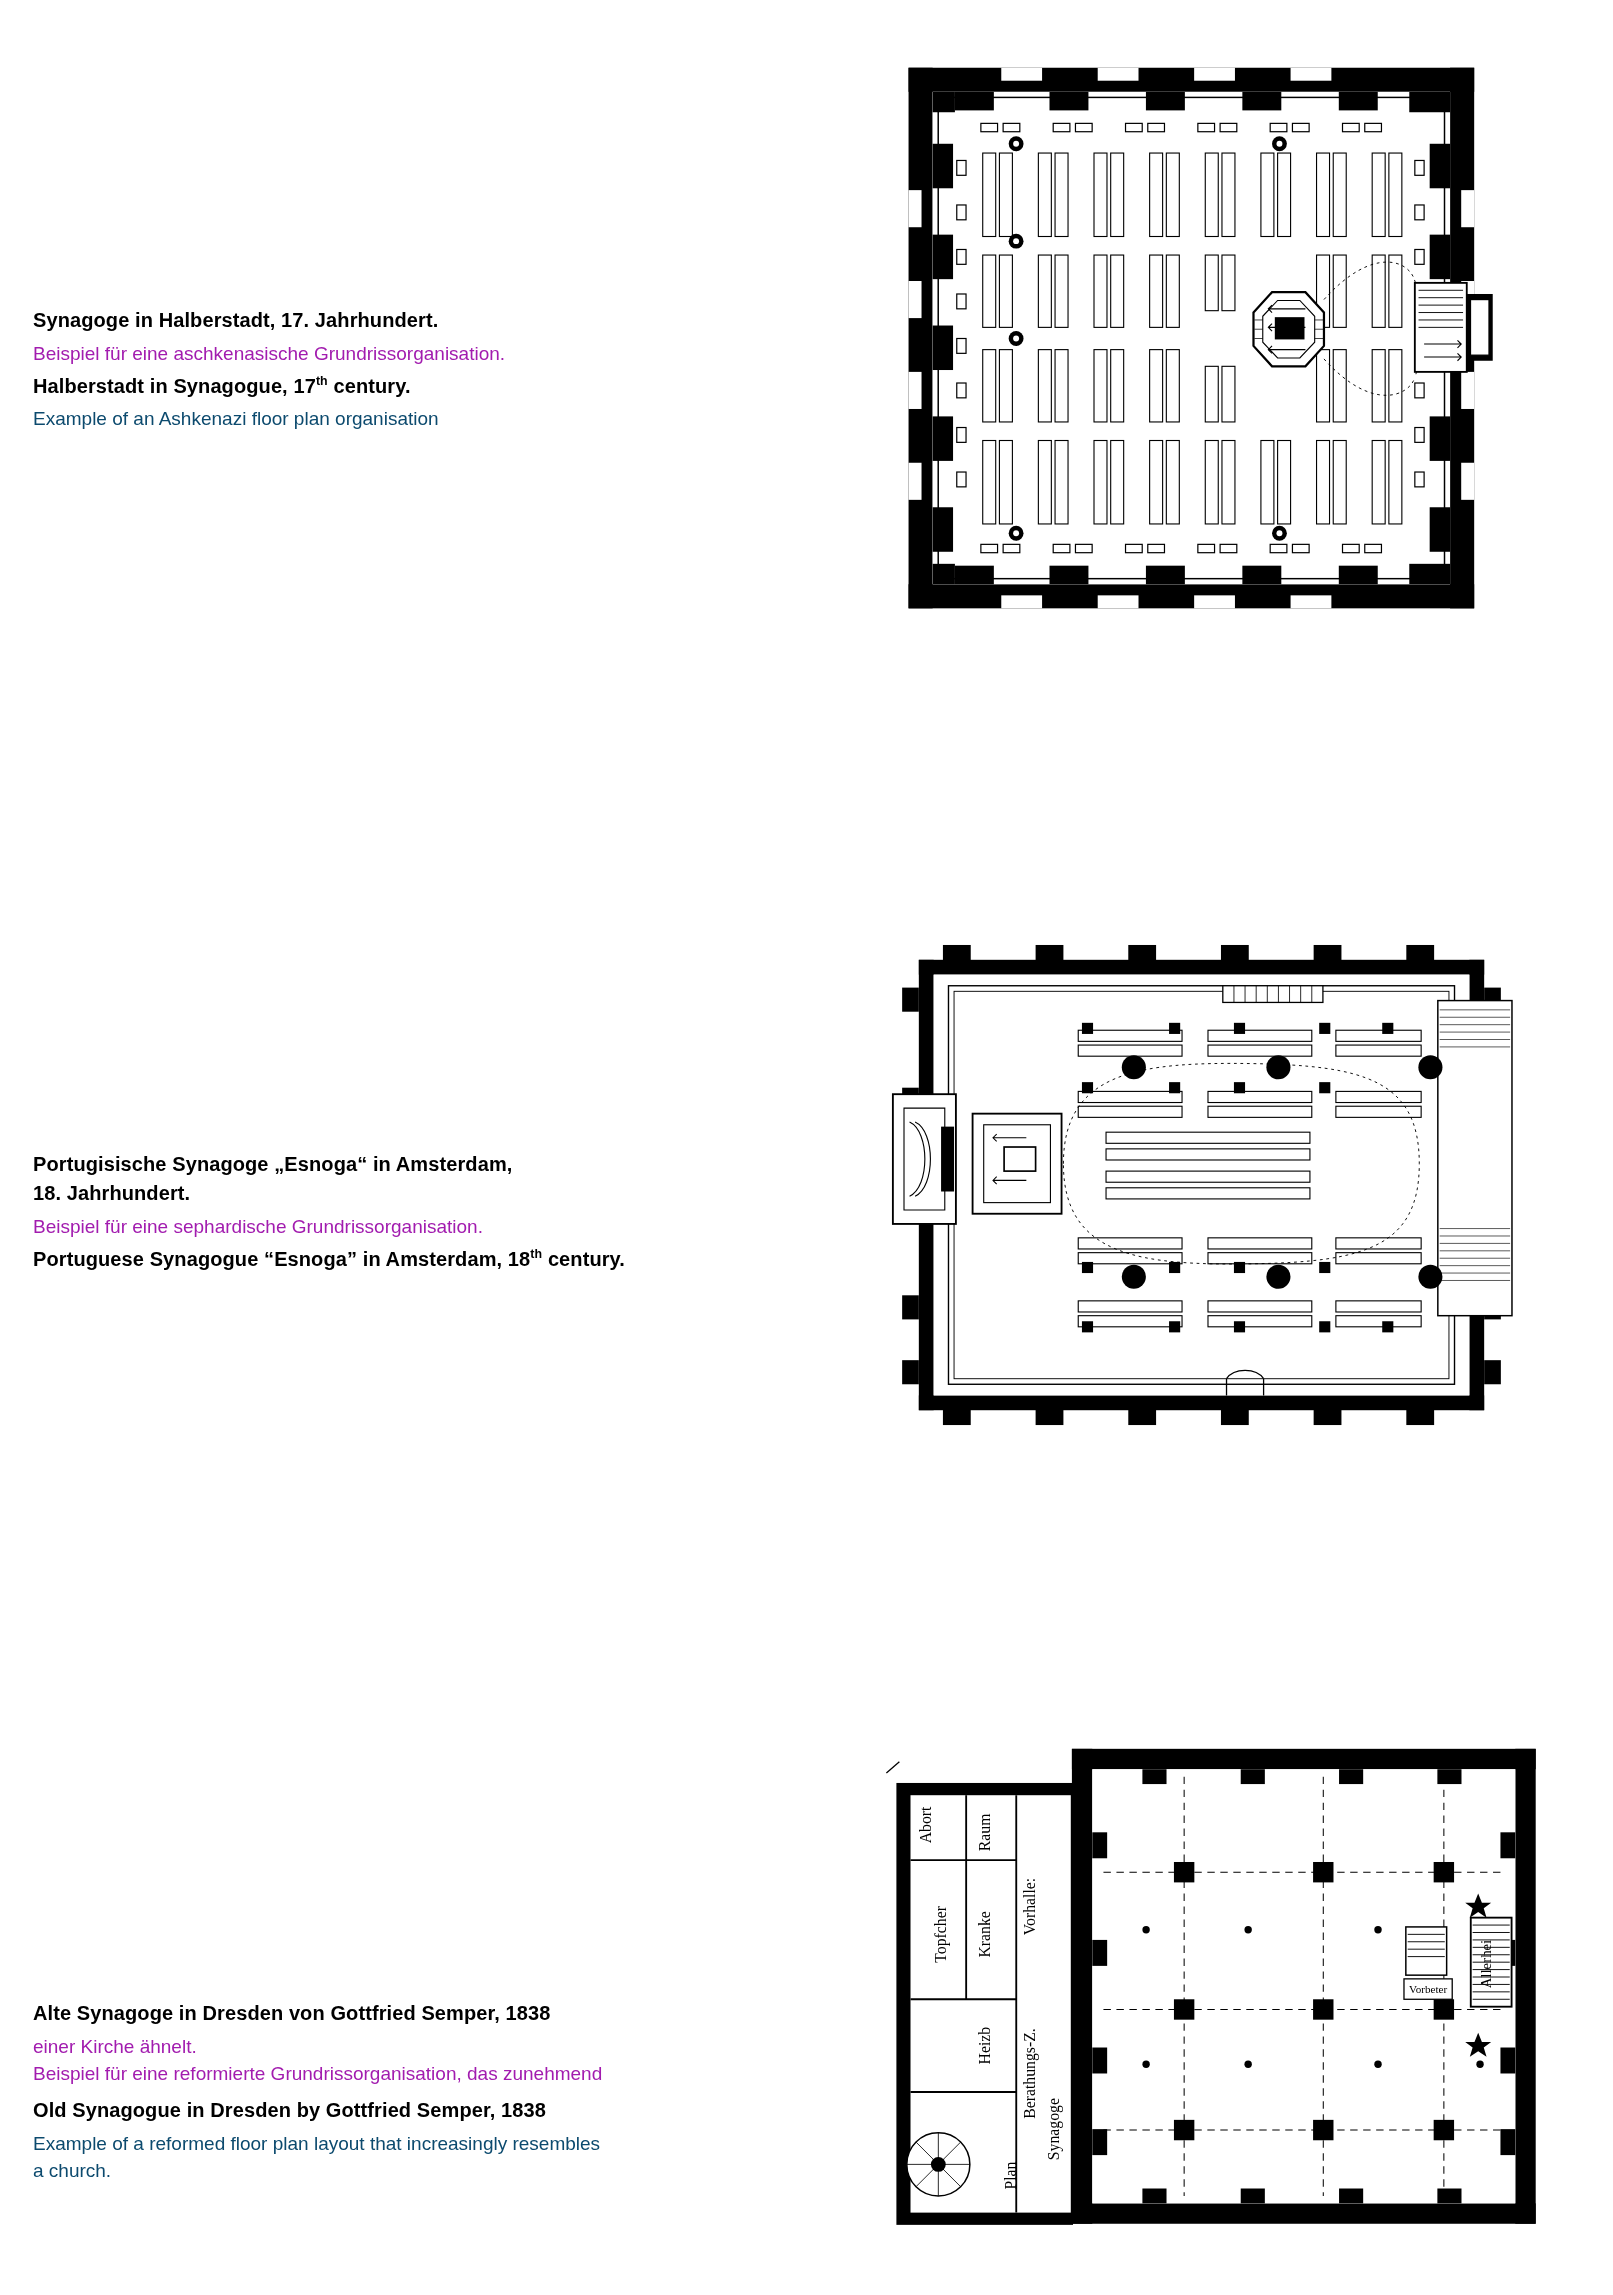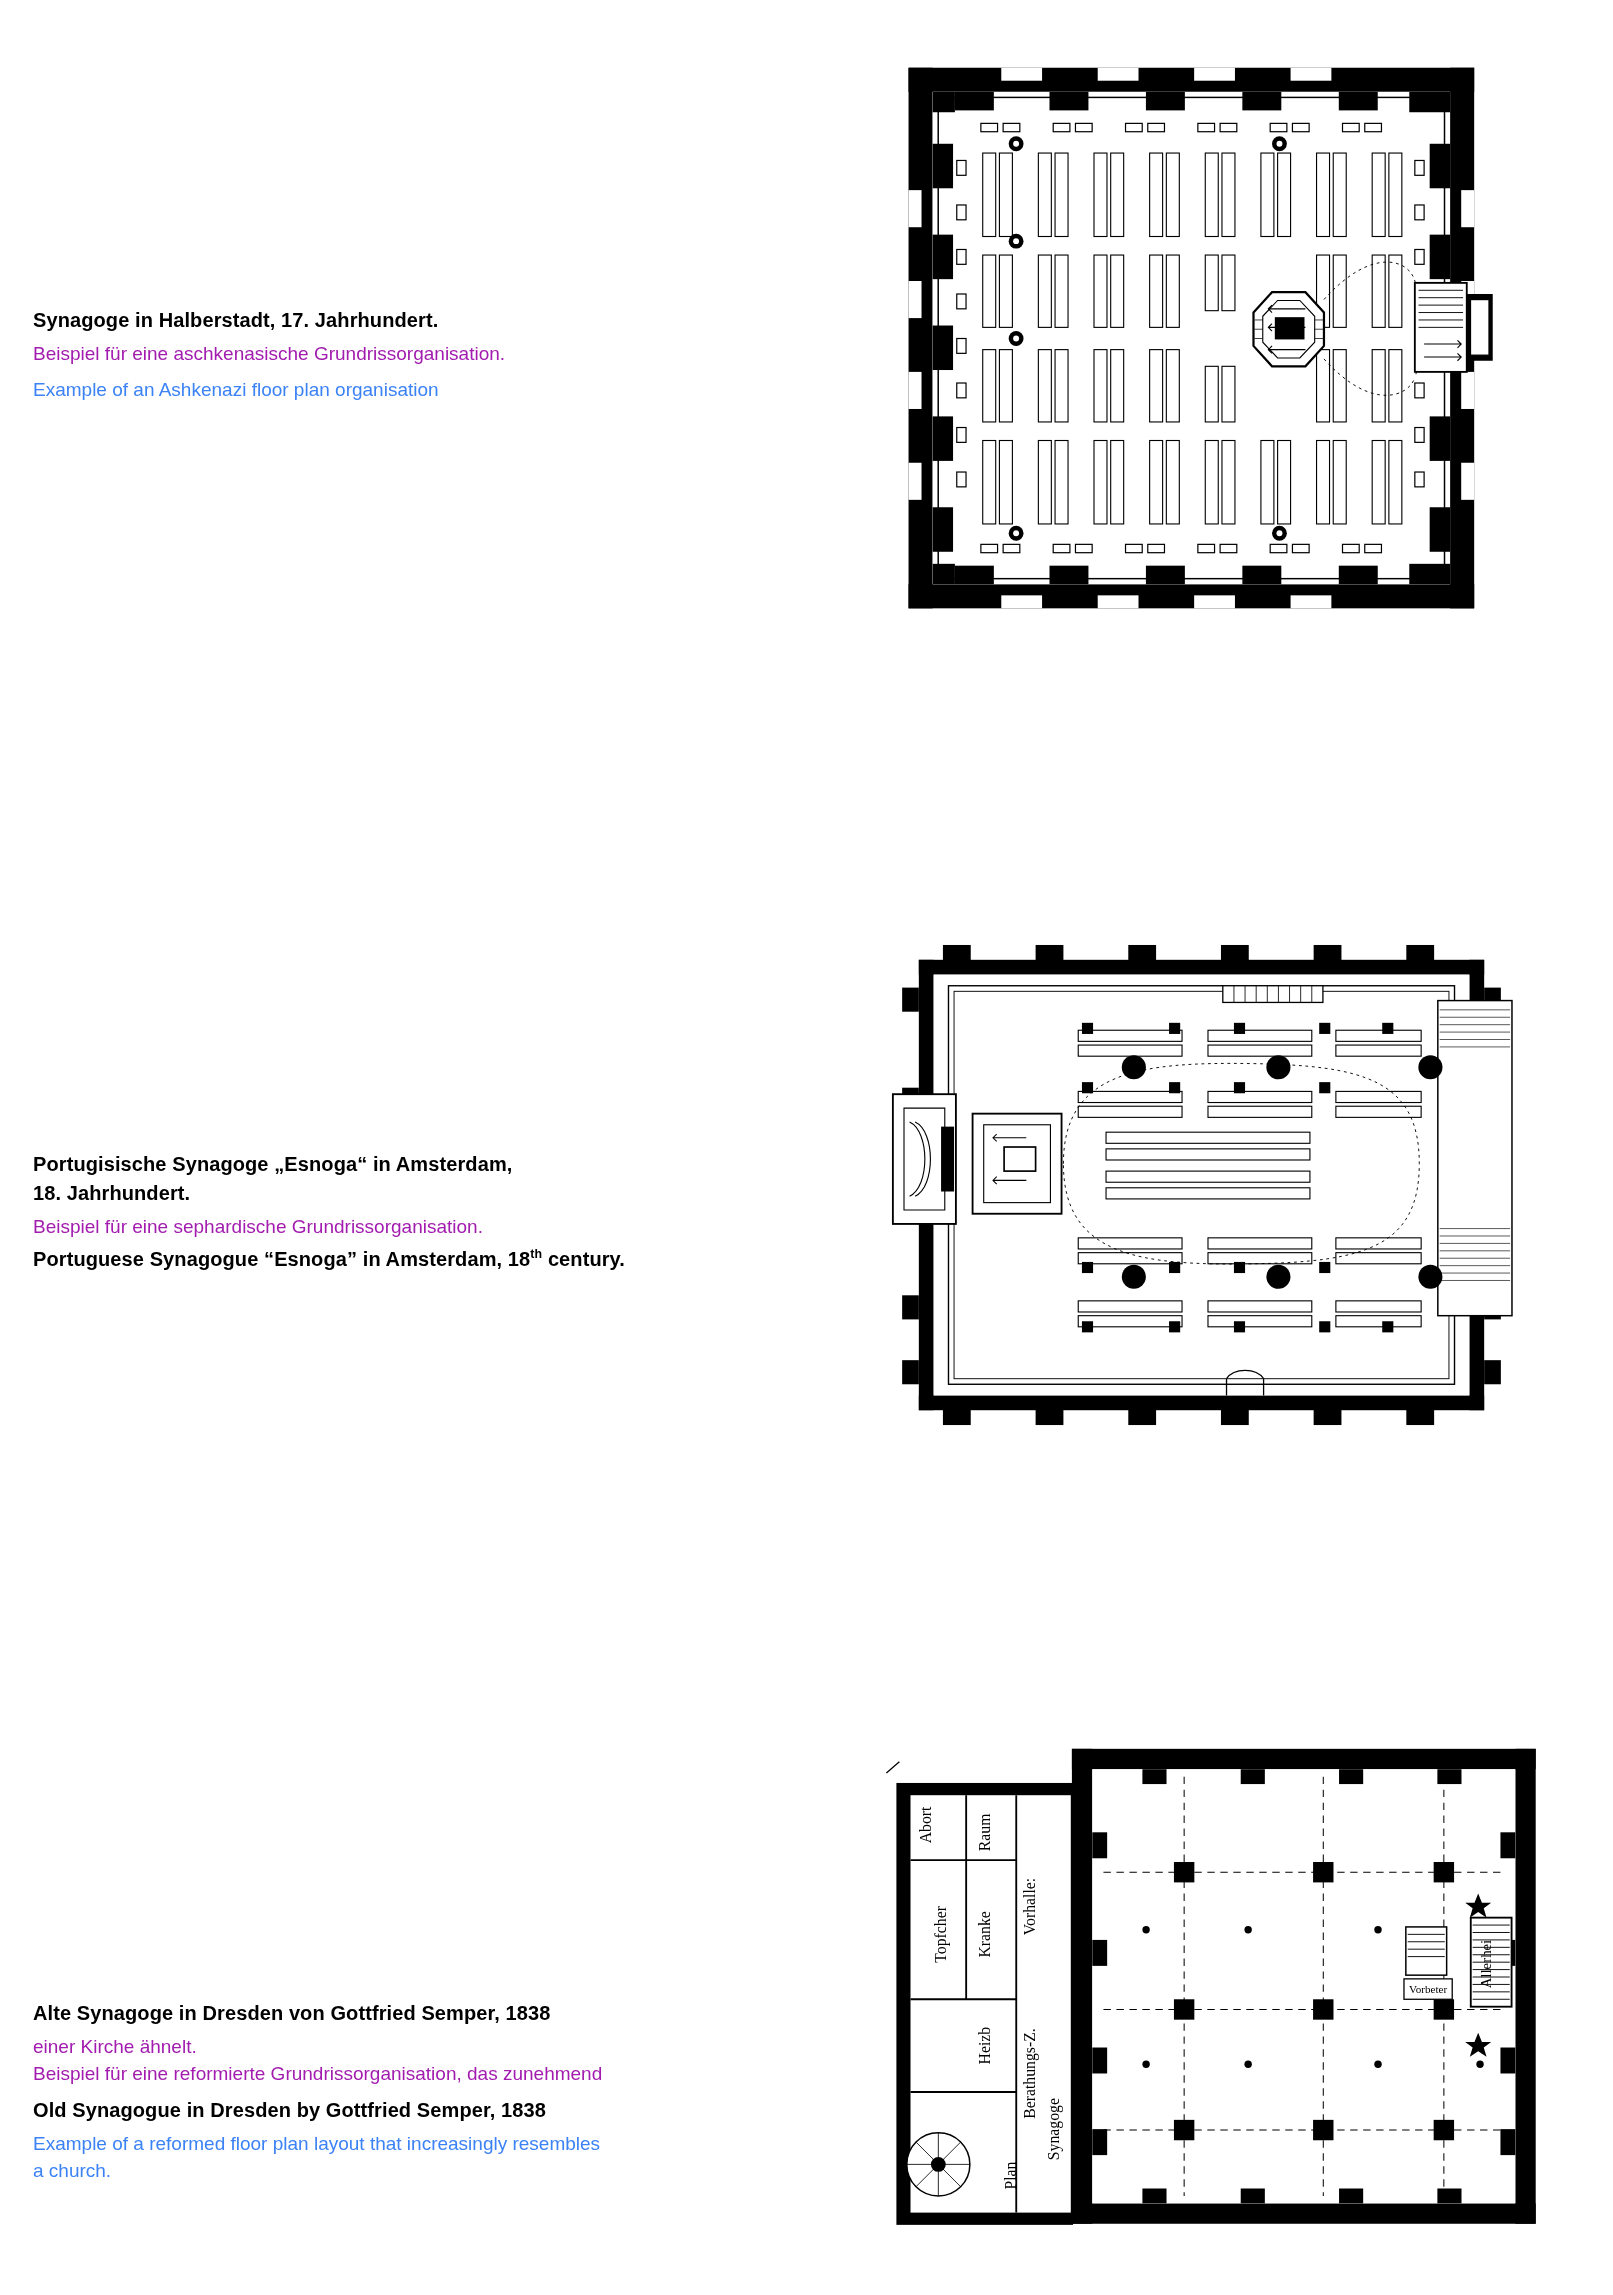--- a/index.html
+++ b/index.html
@@ -42,21 +42,21 @@
     color: #a21caf;
   }
   .cap-title-en {
     font-size: 20px;
     font-weight: bold;
     letter-spacing: 0.1px;
   }
   .cap-sub-en {
     font-size: 19px;
     font-weight: normal;
-    color: #3b82f6;
+    color: #0c4a6e;
   }
   .gap-small { height: 4.6px; }
   .gap-mid { height: 8.3px; }
   sup { font-size: 0.62em; vertical-align: super; line-height: 0; }
 
   #caption-1 { top: 306px; }
   #caption-2 { top: 1150px; }
   #caption-3 { top: 1999px; }
   #caption-3 .cap-sub-de, #caption-3 .cap-sub-en { text-align: justify; width: 682px; }
 
@@ -73,20 +73,21 @@
 </head>
 <body>
 
 <div class="page">
 
   <div class="caption" id="caption-1">
     <div class="line cap-title-de">Synagoge in Halberstadt, 17. Jahrhundert.</div>
     <div class="gap-small"></div>
     <div class="line cap-sub-de">Beispiel für eine aschkenasische Grundrissorganisation.</div>
     <div class="gap-small"></div>
+    <div class="line cap-title-en"><span>Halberstadt in Synagogue, 17</span><sup>th</sup><span> century.</span></div>
     <div class="gap-small"></div>
     <div class="line cap-sub-en">Example of an Ashkenazi floor plan organisation</div>
   </div>
 
   <div class="figure" id="figure-1">
     <svg viewBox="0 0 660 600" xmlns="http://www.w3.org/2000/svg">
 
       <g fill="#000000">
 
         <rect x="20" y="8" width="610" height="26"></rect>

